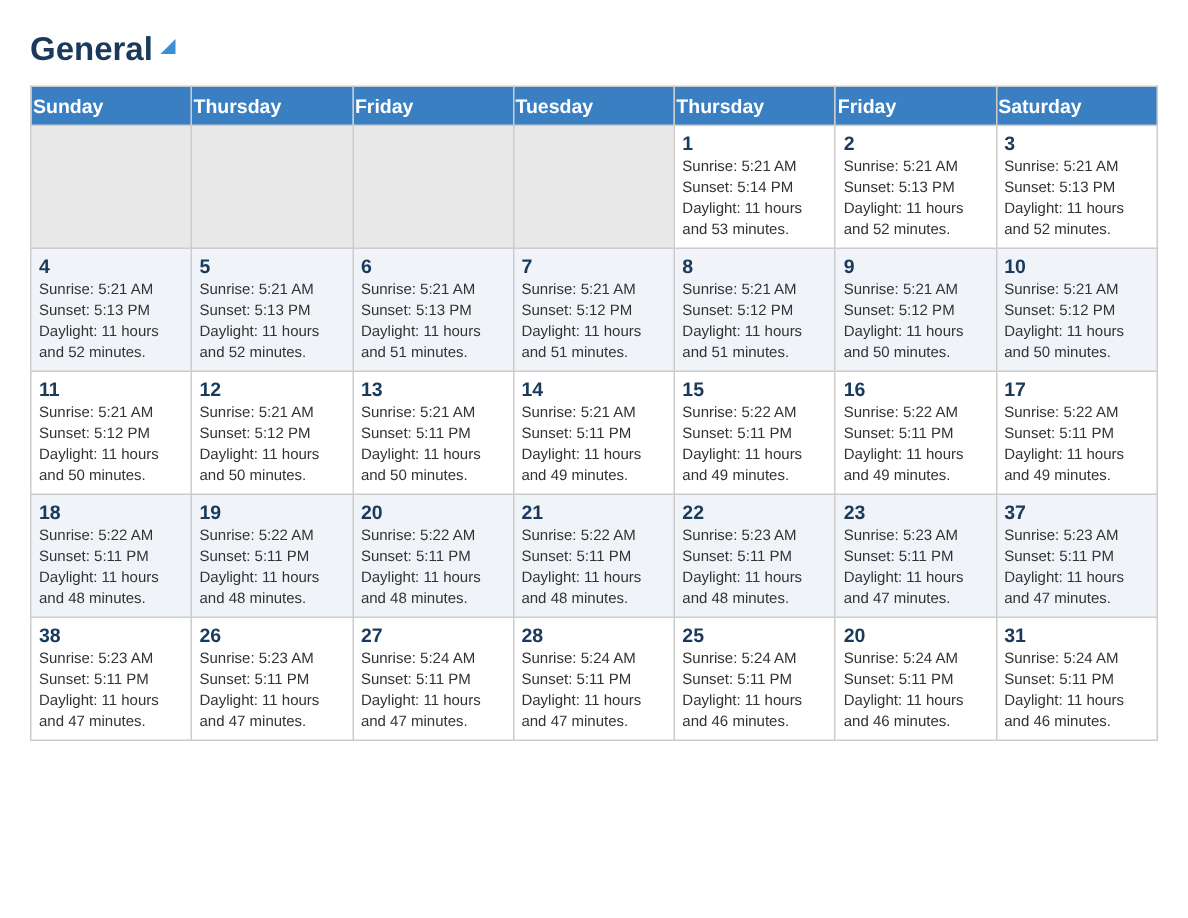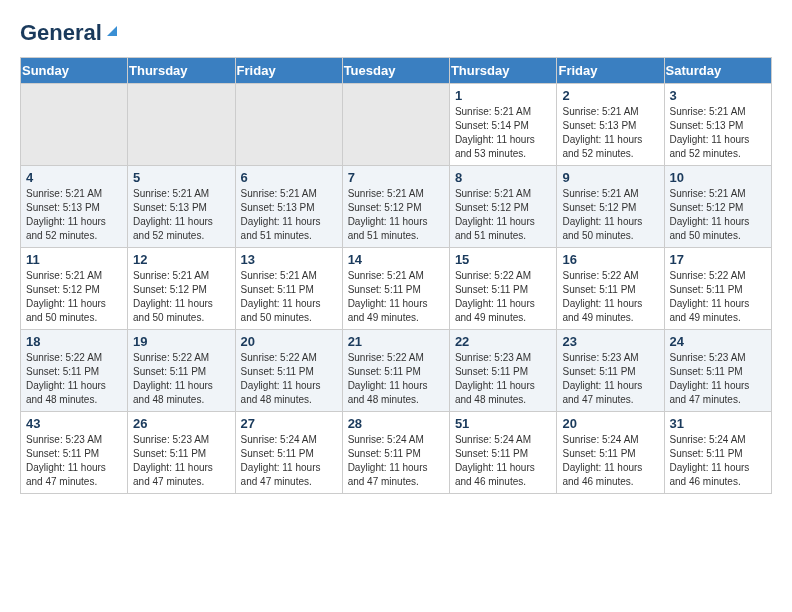--- a/index.html
+++ b/index.html
@@ -275,30 +275,30 @@
 and 48 minutes.</div>
         </td>
         <td>
           <span class="day-num">23</span>
           <div class="day-info" style="white-space: pre-line;">Sunrise: 5:23 AM
 Sunset: 5:11 PM
 Daylight: 11 hours
 and 47 minutes.</div>
         </td>
         <td>
-          <span class="day-num">24</span>
+          <span class="day-num">37</span>
           <div class="day-info" style="white-space: pre-line;">Sunrise: 5:23 AM
 Sunset: 5:11 PM
 Daylight: 11 hours
 and 47 minutes.</div>
         </td>
       </tr>
       <tr class="row-even">
         <td>
-          <span class="day-num">43</span>
+          <span class="day-num">38</span>
           <div class="day-info" style="white-space: pre-line;">Sunrise: 5:23 AM
 Sunset: 5:11 PM
 Daylight: 11 hours
 and 47 minutes.</div>
         </td>
         <td>
           <span class="day-num">26</span>
           <div class="day-info" style="white-space: pre-line;">Sunrise: 5:23 AM
 Sunset: 5:11 PM
 Daylight: 11 hours
@@ -312,21 +312,21 @@
 and 47 minutes.</div>
         </td>
         <td>
           <span class="day-num">28</span>
           <div class="day-info" style="white-space: pre-line;">Sunrise: 5:24 AM
 Sunset: 5:11 PM
 Daylight: 11 hours
 and 47 minutes.</div>
         </td>
         <td>
-          <span class="day-num">51</span>
+          <span class="day-num">25</span>
           <div class="day-info" style="white-space: pre-line;">Sunrise: 5:24 AM
 Sunset: 5:11 PM
 Daylight: 11 hours
 and 46 minutes.</div>
         </td>
         <td>
           <span class="day-num">20</span>
           <div class="day-info" style="white-space: pre-line;">Sunrise: 5:24 AM
 Sunset: 5:11 PM
 Daylight: 11 hours

